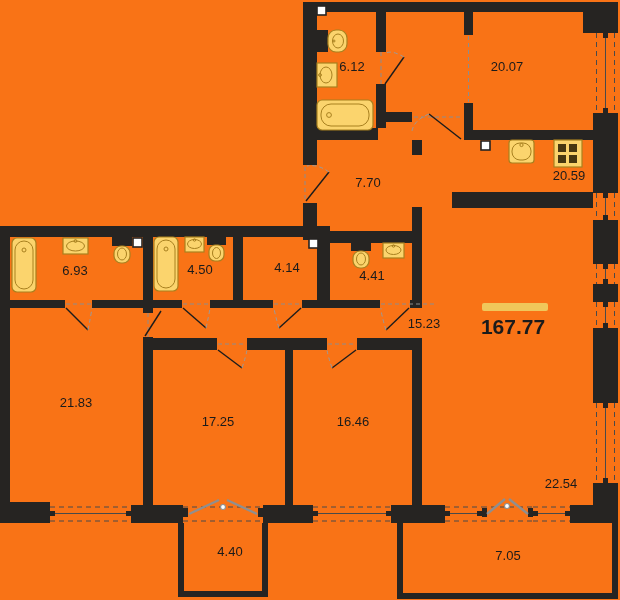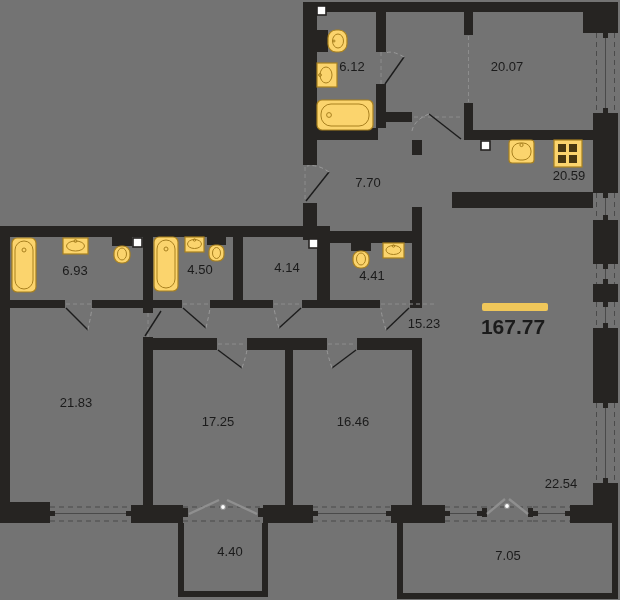--- a/index.html
+++ b/index.html
@@ -1,16 +1,16 @@
 <!DOCTYPE html>
 <html><head>
 <meta charset="utf-8">
 <style>
   html,body{margin:0;padding:0;background:#ffffff;}
-  .stage{position:relative;width:620px;height:600px;background:#737373;overflow:hidden;}
+  .stage{position:relative;width:620px;height:600px;background:#f97316;overflow:hidden;}
   svg{display:block;}
   .wall{fill:#262422;}
   .fix{fill:#FBD46D;stroke:#A8801F;stroke-width:1.2;}
   .fixline{fill:none;stroke:#A8801F;stroke-width:1;}
   .fixdark{fill:#473711;}
   .tank{fill:#262422;}
   .vent{fill:#ffffff;stroke:#262422;stroke-width:1.6;}
   .leaf{stroke:#1c1c1c;stroke-width:1.4;fill:none;}
   .arc{stroke:#9a9a9a;stroke-width:1;fill:none;stroke-dasharray:4 3;}
   .odash{stroke:#8d8d8d;stroke-width:1;fill:none;stroke-dasharray:4 3;}

